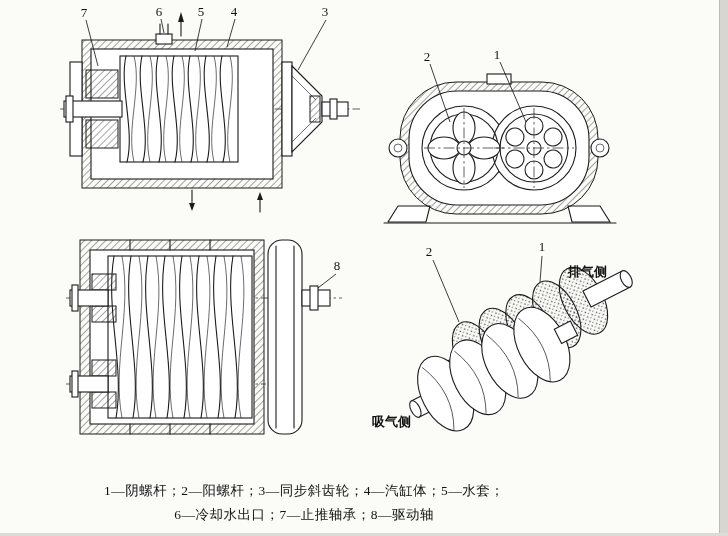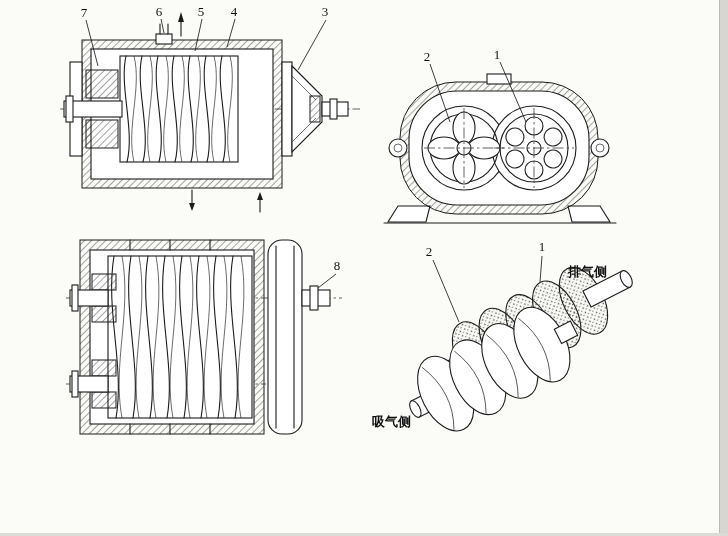--- a/index.html
+++ b/index.html
@@ -248,16 +248,18 @@
     </g>
 
     <line class="ld" x1="77" y1="22" x2="103" y2="84"></line>
     <line class="ld" x1="186" y1="18" x2="184" y2="44"></line>
     <text class="num" x="73" y="18">2</text>
     <text class="num" x="186" y="13">1</text>
     <text class="cn" x="212" y="38">排气侧</text>
     <text class="cn" x="16" y="188">吸气侧</text>
   </svg>
 
+  <div class="legend1">1—阴螺杆；2—阳螺杆；3—同步斜齿轮；4—汽缸体；5—水套；</div>
+  <div class="legend2">6—冷却水出口；7—止推轴承；8—驱动轴</div>
 
   <div class="edge-r"></div>
   <div class="edge-b"></div>
 </div>
 
 </body></html>

